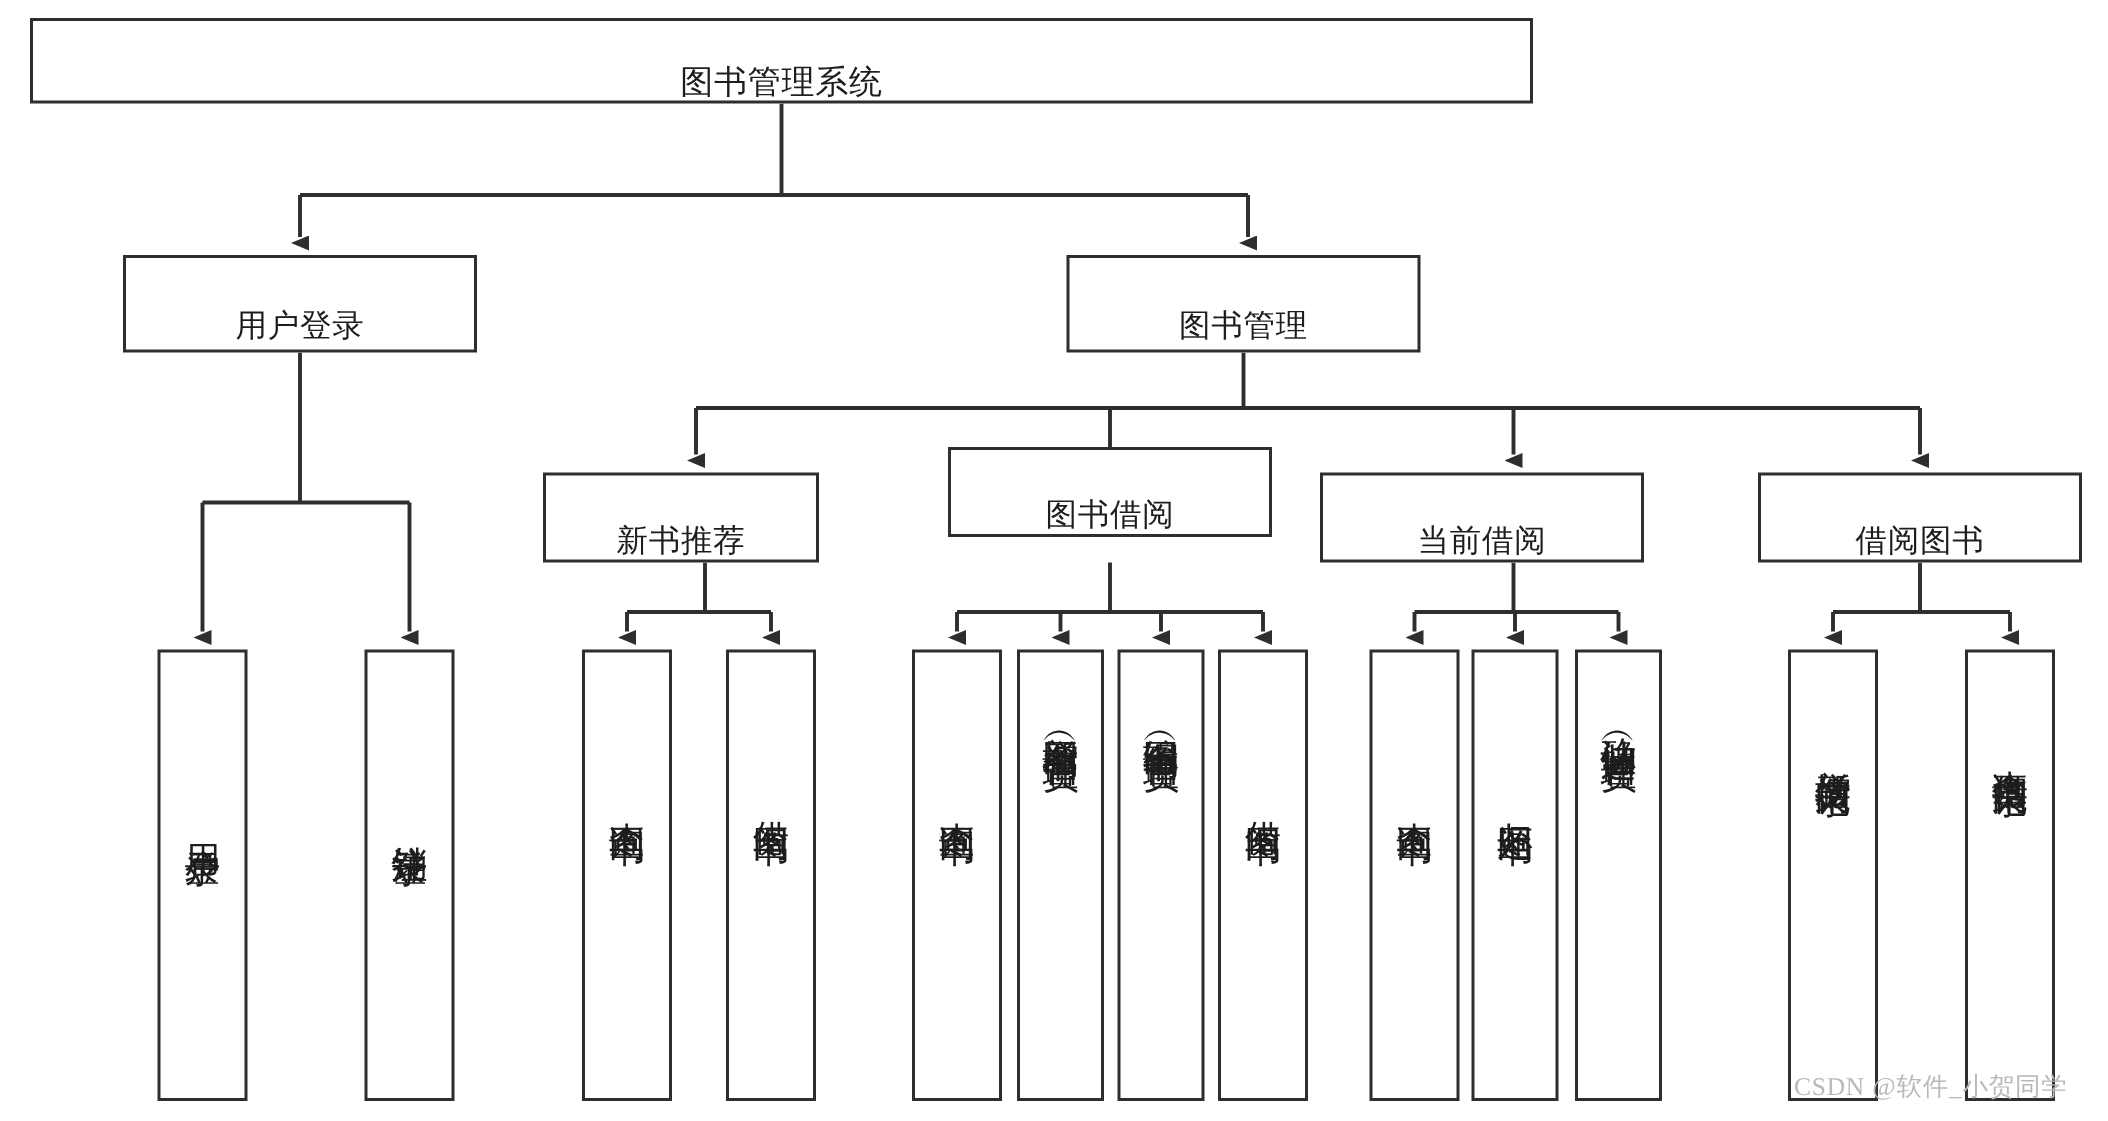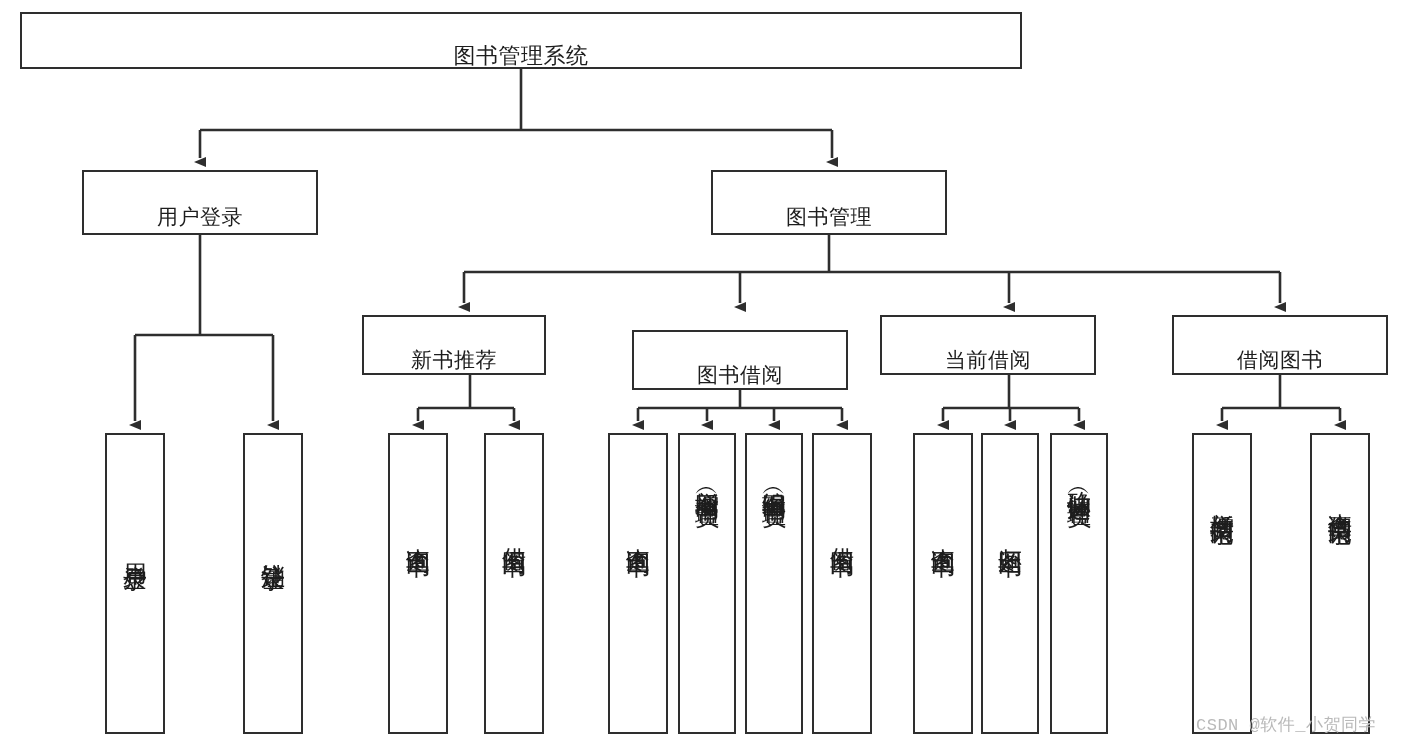--- a/index.html
+++ b/index.html
@@ -61,21 +61,21 @@
     line-height: 1.0;
     letter-spacing: 2px;
     white-space: nowrap;
   }
   .watermark {
     position: absolute;
     font-size: 17px;
     color: #b9b9b9;
     white-space: nowrap;
     letter-spacing: 0.5px;
-    font-family: Liberation Mono, monospace;
+    font-family: Liberation Serif, serif;
   }
 </style>
 </head>
 <body>
 
 <div id="canvas">
 
   <svg id="wires" viewBox="0 0 1405 747" xmlns="http://www.w3.org/2000/svg">
     <defs>
       <marker id="arrow" markerWidth="10" markerHeight="12" refX="1" refY="6" orient="auto" markerUnits="userSpaceOnUse">
@@ -133,21 +133,21 @@
   <div class="node horiz" style="left:82px; top:170px; width:236px; height:65px;">
     <span class="label">用户登录</span>
   </div>
   <div class="node horiz" style="left:711px; top:170px; width:236px; height:65px;">
     <span class="label">图书管理</span>
   </div>
 
   <div class="node horiz" style="left:362px; top:315px; width:184px; height:60px;">
     <span class="label">新书推荐</span>
   </div>
-  <div class="node horiz" style="left:632px; top:330px; width:216px; height:60px;">
+  <div class="node horiz" style="left:632px; top:298px; width:216px; height:60px;">
     <span class="label">图书借阅</span>
   </div>
   <div class="node horiz" style="left:880px; top:315px; width:216px; height:60px;">
     <span class="label">当前借阅</span>
   </div>
   <div class="node horiz" style="left:1172px; top:315px; width:216px; height:60px;">
     <span class="label">借阅图书</span>
   </div>
 
   <div class="node vert" style="left:105px; top:433px; width:60px; height:301px; padding-top:78px;">

